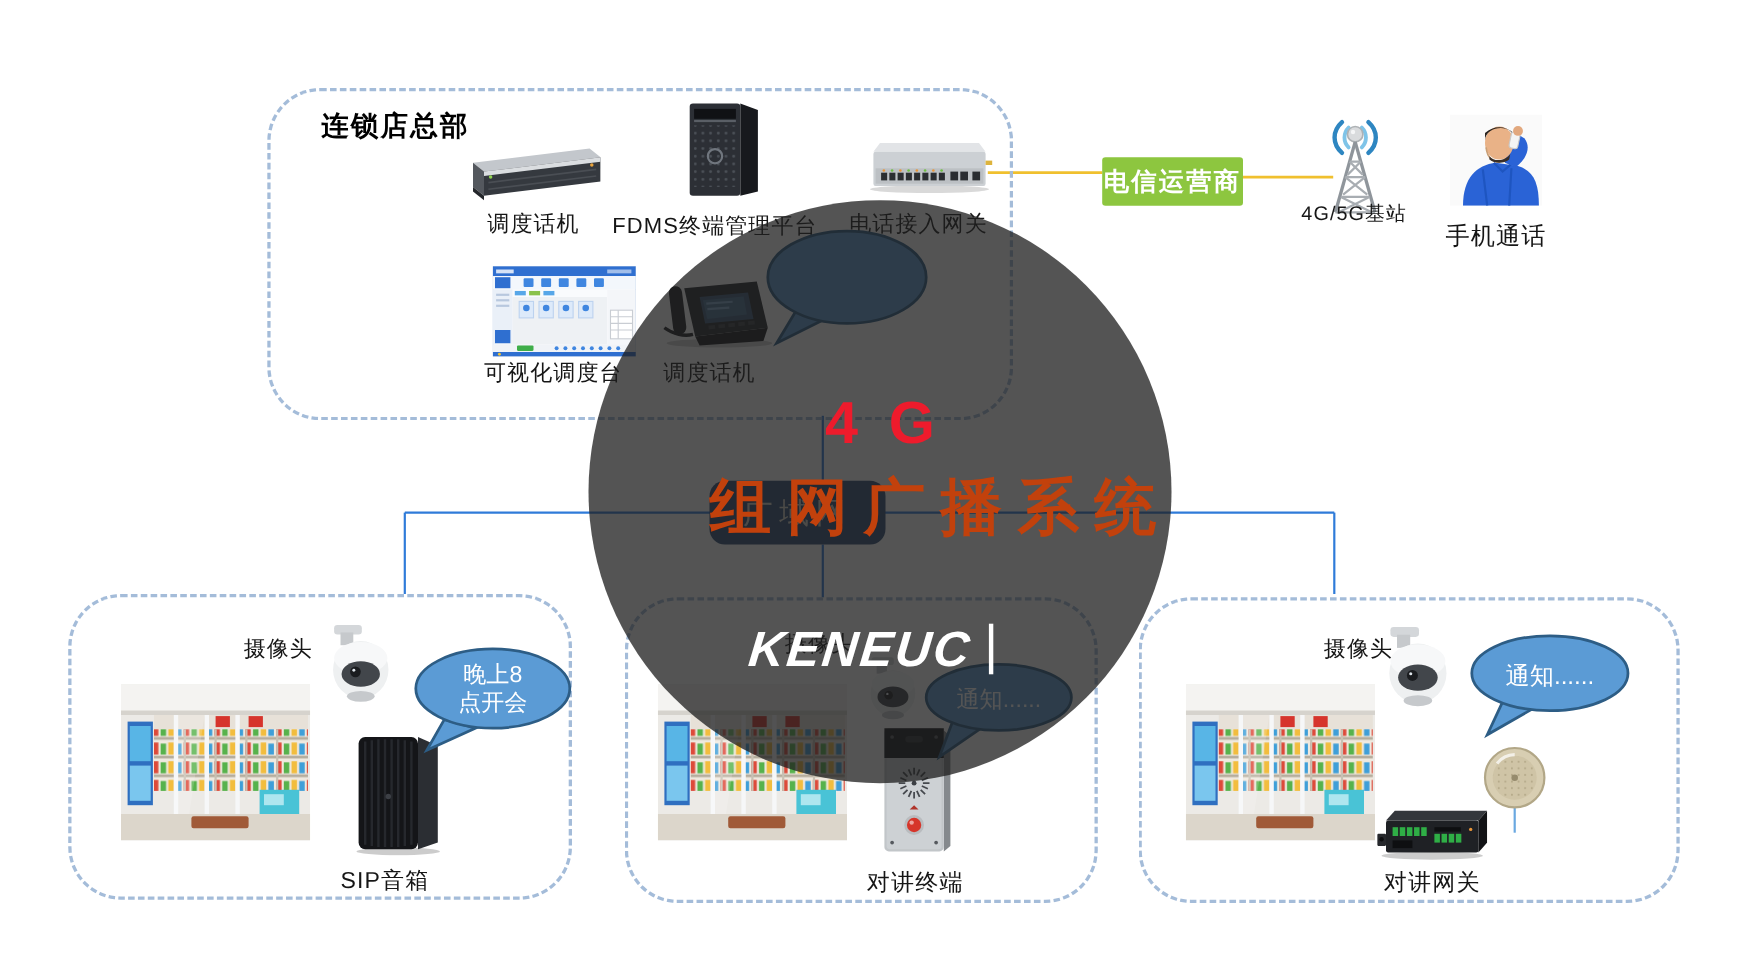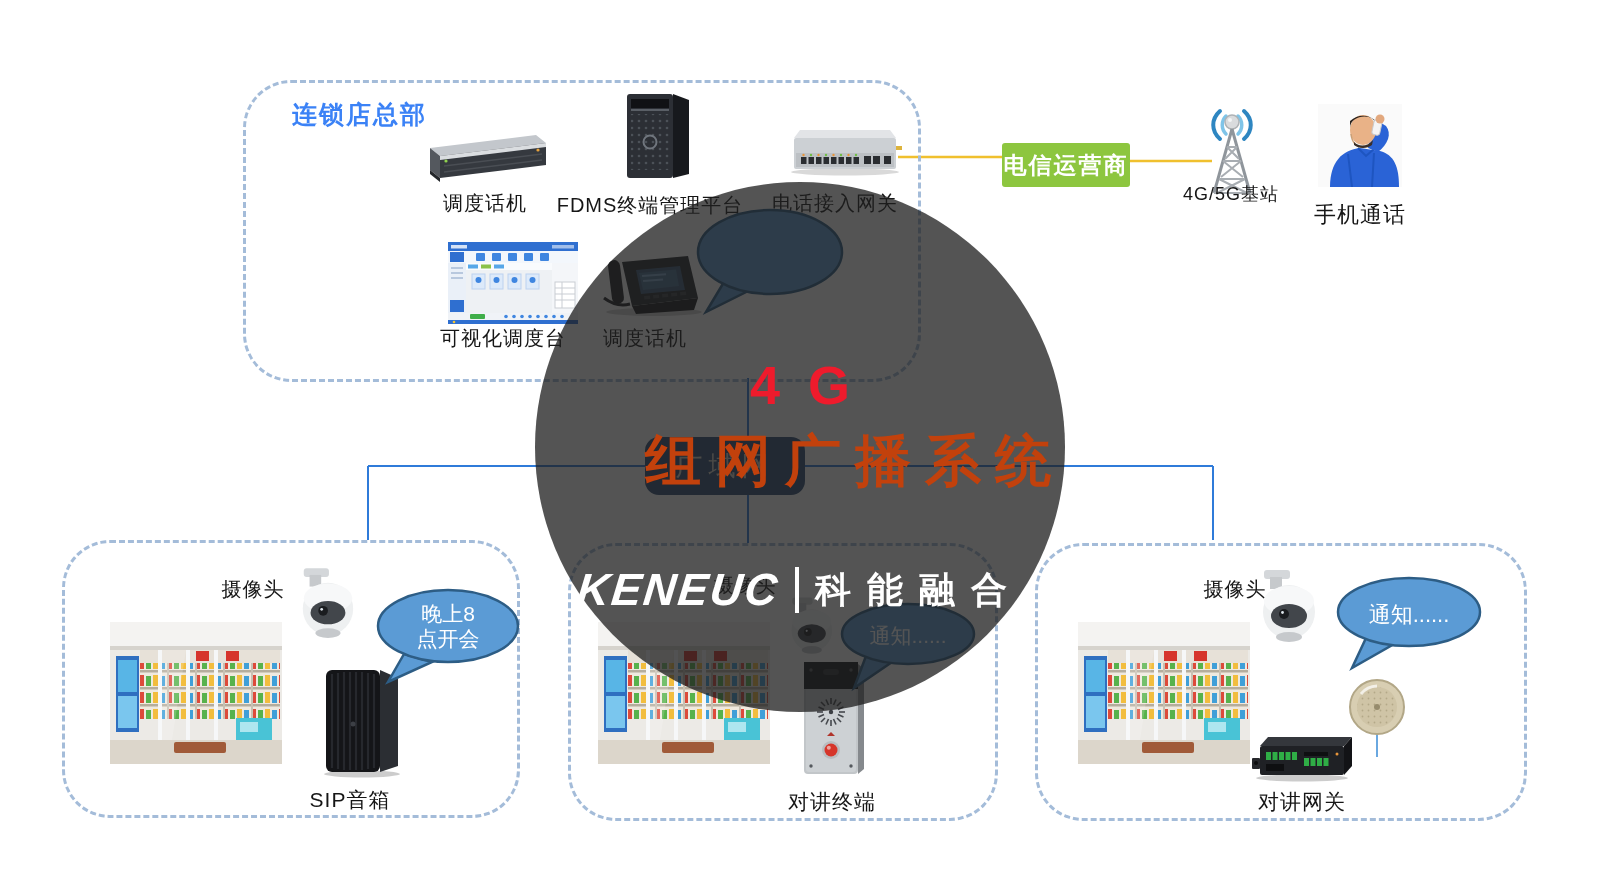--- a/index.html
+++ b/index.html
@@ -3,21 +3,21 @@
 <meta charset="utf-8">
 <style>
   html,body{margin:0;padding:0;background:#ffffff;}
   #canvas{position:relative;width:1600px;height:889px;background:#ffffff;overflow:hidden;
           font-family:"Liberation Sans","DejaVu Sans",sans-serif;}
   .abs{position:absolute;}
   .dashbox{position:absolute;border:3px dashed #a4bcd9;border-radius:48px;}
   .lbl{position:absolute;transform:translateX(-50%);white-space:nowrap;font-size:20px;color:#161616;
        text-align:center;letter-spacing:1px;}
   .cam-lbl{font-size:20px;}
-  .hq-title{position:absolute;font-size:25px;font-weight:bold;color:#3b82f6;letter-spacing:2px;}
+  .hq-title{position:absolute;font-size:25px;font-weight:bold;color:#000000;letter-spacing:2px;}
   .carrier{position:absolute;display:flex;align-items:center;justify-content:center;
            border-radius:3px;color:#fff;font-size:23px;font-weight:bold;letter-spacing:2px;text-align:right;}
   .wan{position:absolute;display:flex;align-items:center;justify-content:center;
        color:#d9d4c8;font-size:27px;font-weight:500;letter-spacing:6px;border-radius:14px;}
   .bubble{position:absolute;}
   .btxt{position:absolute;text-align:center;color:#ffffff;font-weight:500;}
   .overlay{position:absolute;border-radius:50%;background:rgba(30,30,30,0.76);z-index:10;}
   .ov-tech{position:absolute;left:0;width:100%;text-align:center;font-weight:900;
            font-size:54px;letter-spacing:28px;text-indent:28px;}
   .ov-title{position:absolute;left:0;width:100%;text-align:right;color:#c2410c;font-weight:900;
@@ -415,17 +415,16 @@
     <circle cx="85" cy="26" r="1.5" fill="#e8953a"></circle>
   </svg>
   <div class="lbl" style="left:1302px;top:788px;z-index:3;font-size:21px">对讲网关</div>
 
   <div class="overlay" style="left:535px;top:182px;width:530px;height:530px">
     <div class="ov-tech" style="top:172px;color:#ee1b2c">4G</div>
     <div class="ov-title" style="top:242px">组网广播系统</div>
     <div class="ov-brand" style="top:382px">
       <span class="brand-en">KENEUC</span>
       <span class="brand-bar"></span>
-      <span class="brand-cn">科能融合</span>
     </div>
   </div>
 
 </div>
 
 </body></html>

